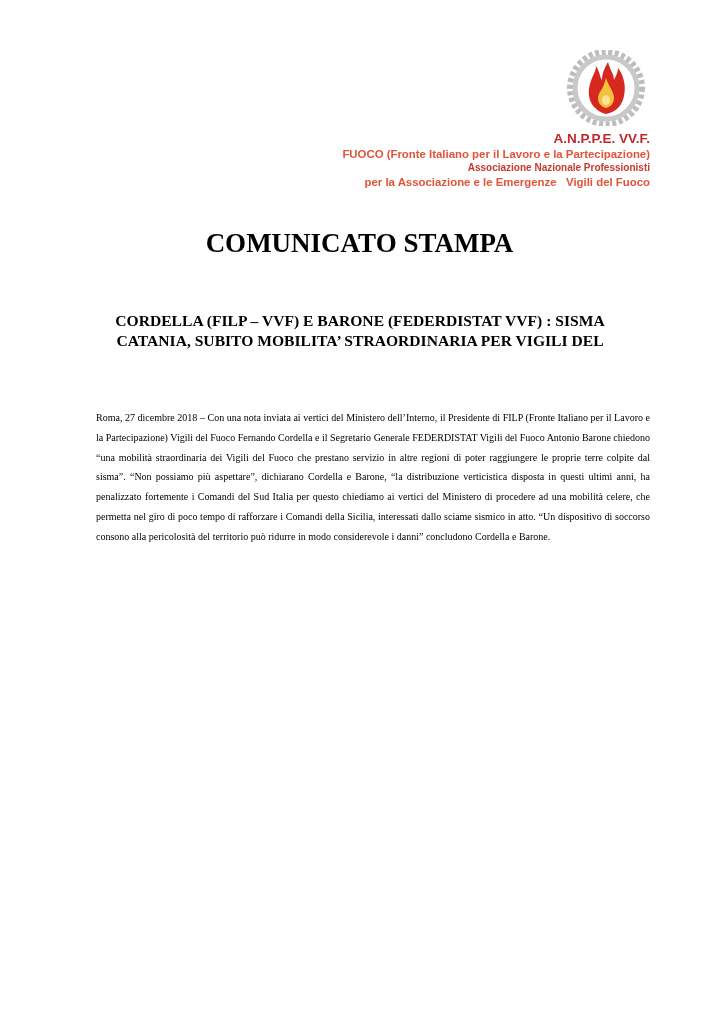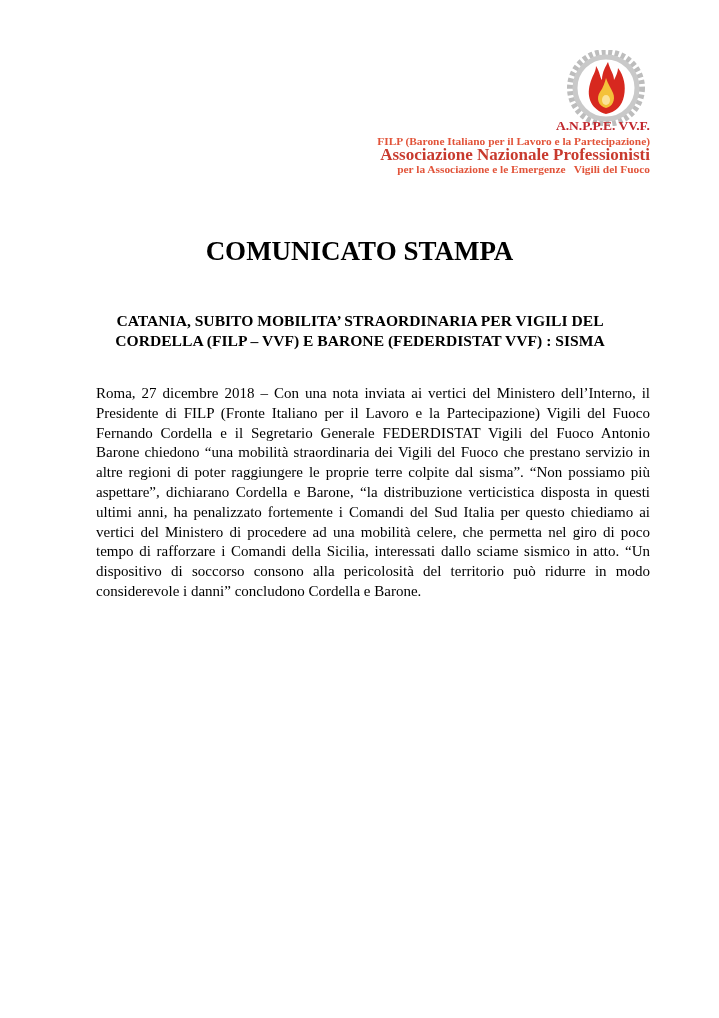--- a/index.html
+++ b/index.html
@@ -1,48 +1,48 @@
 <!DOCTYPE html>
 <html><head>
 <meta charset="utf-8">
 <style>
   html, body { margin:0; padding:0; background:#ffffff; }
   body { width:719px; height:1018px; position:relative; overflow:hidden; font-family:"Liberation Serif", serif; color:#000; }
   .logo { position:absolute; left:566px; top:50px; width:80px; height:76px; }
-  .org-block { position:absolute; right:69px; top:118px; text-align:right; font-family:Liberation Serif, serif; font-weight:bold; }
+  .org-block { position:absolute; right:69px; top:131px; text-align:right; font-family:Liberation Sans, sans-serif; font-weight:bold; }
   .org-name { font-size:13.5px; color:#c0282d; line-height:16px; }
   .org-line { font-size:11.4px; color:#e2543a; line-height:14px; }
-  .org-line2 { font-size:17px; color:#c83a2e; line-height:14px; }
-  .title { position:absolute; left:0; width:719px; top:236px; text-align:center; font-size:27px; font-weight:bold; letter-spacing:0px; }
+  .org-line2 { font-size:10px; color:#c83a2e; line-height:14px; }
+  .title { position:absolute; left:0; width:719px; top:228px; text-align:center; font-size:27px; font-weight:bold; letter-spacing:0px; }
   .headline { position:absolute; left:90px; width:540px; top:311px; text-align:center; font-size:15.6px; font-weight:bold; line-height:20px; }
-  .body-text { position:absolute; left:96px; width:554px; top:384px; font-size:15px; line-height:19.8px; text-align:justify; }
+  .body-text { position:absolute; left:96px; width:554px; top:408px; font-size:10px; line-height:19.8px; text-align:justify; }
 </style>
 </head>
 <body>
 
 <div class="logo">
   <svg width="80" height="76" viewBox="0 0 80 76">
     <g transform="translate(40,38)">
       <circle r="36" fill="none" stroke="#bdbdbd" stroke-width="6" stroke-dasharray="4 2.6"></circle>
       <circle r="31" fill="none" stroke="#c9c9c9" stroke-width="5"></circle>
       <circle r="26" fill="#ffffff"></circle>
       <path d="M0,26 C-14,22 -20,10 -16,-4 C-14,-12 -10,-16 -10,-22 C-6,-16 -6,-10 -4,-8 C-4,-16 0,-22 2,-26 C4,-18 8,-14 8,-8 C10,-12 12,-16 12,-20 C18,-12 20,-2 18,8 C16,18 10,24 0,26 Z" fill="#d7281f"></path>
       <path d="M0,20 C-8,18 -10,10 -6,4 C-3,0 -1,-6 0,-10 C2,-4 5,0 7,5 C10,12 6,19 0,20 Z" fill="#f4c23a"></path>
       <ellipse cx="0" cy="12" rx="4" ry="5" fill="#fbe39a"></ellipse>
     </g>
   </svg>
 </div>
 
 <div class="org-block">
   <div class="org-name">A.N.P.P.E. VV.F.</div>
-  <div class="org-line">FILP (Barone Italiano per il Lavoro e la Partecipazione)</div>
+  <div class="org-line">FUOCO (Fronte Italiano per il Lavoro e la Partecipazione)</div>
   <div class="org-line2">Associazione Nazionale Professionisti</div>
   <div class="org-line" style="white-space:pre;">per la Associazione e le Emergenze   Vigili del Fuoco</div>
 </div>
 
 <div class="title">COMUNICATO STAMPA</div>
 
 <div class="headline">
+  <div>CORDELLA (FILP – VVF) E BARONE (FEDERDISTAT VVF) : SISMA</div>
   <div>CATANIA, SUBITO MOBILITA’ STRAORDINARIA PER VIGILI DEL</div>
-  <div>CORDELLA (FILP – VVF) E BARONE (FEDERDISTAT VVF) : SISMA</div>
 </div>
 
 <div class="body-text">Roma, 27 dicembre 2018 – Con una nota inviata ai vertici del Ministero dell’Interno, il Presidente di FILP (Fronte Italiano per il Lavoro e la Partecipazione) Vigili del Fuoco Fernando Cordella e il Segretario Generale FEDERDISTAT Vigili del Fuoco Antonio Barone chiedono  “una mobilità straordinaria dei Vigili del Fuoco che prestano servizio in altre regioni di poter raggiungere le proprie terre colpite dal sisma”. “Non possiamo più aspettare”, dichiarano  Cordella e Barone, “la distribuzione verticistica disposta  in questi ultimi anni,  ha penalizzato fortemente i Comandi del Sud Italia per questo chiediamo ai vertici del Ministero di procedere ad una mobilità celere, che permetta nel giro di poco tempo di rafforzare i Comandi della Sicilia, interessati dallo sciame sismico in atto. “Un dispositivo di soccorso consono alla pericolosità del territorio può ridurre in modo considerevole i danni” concludono Cordella e Barone.</div>
 
 </body></html>

